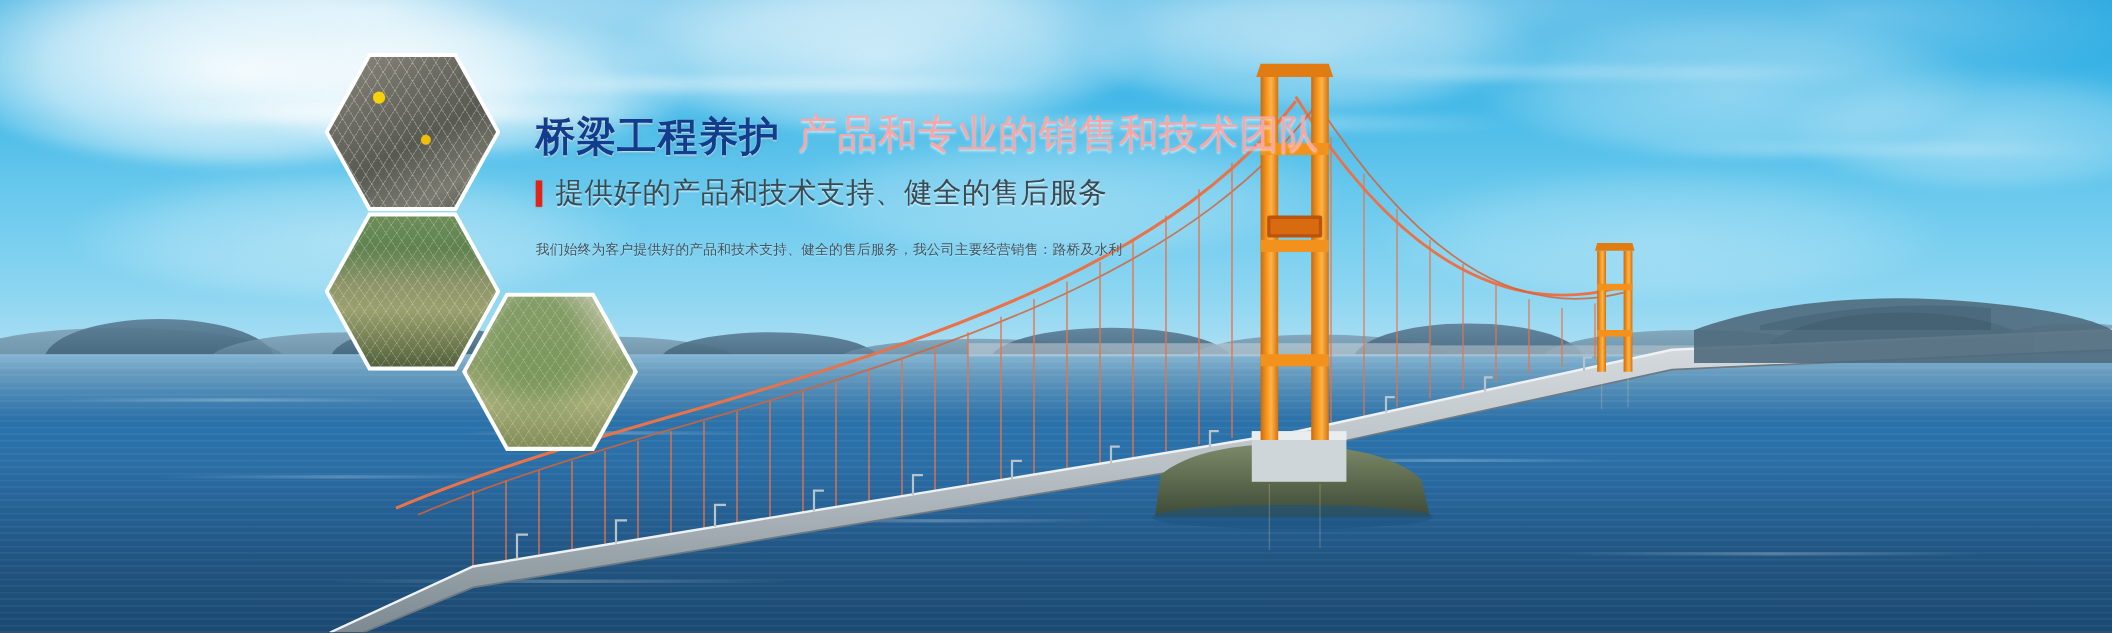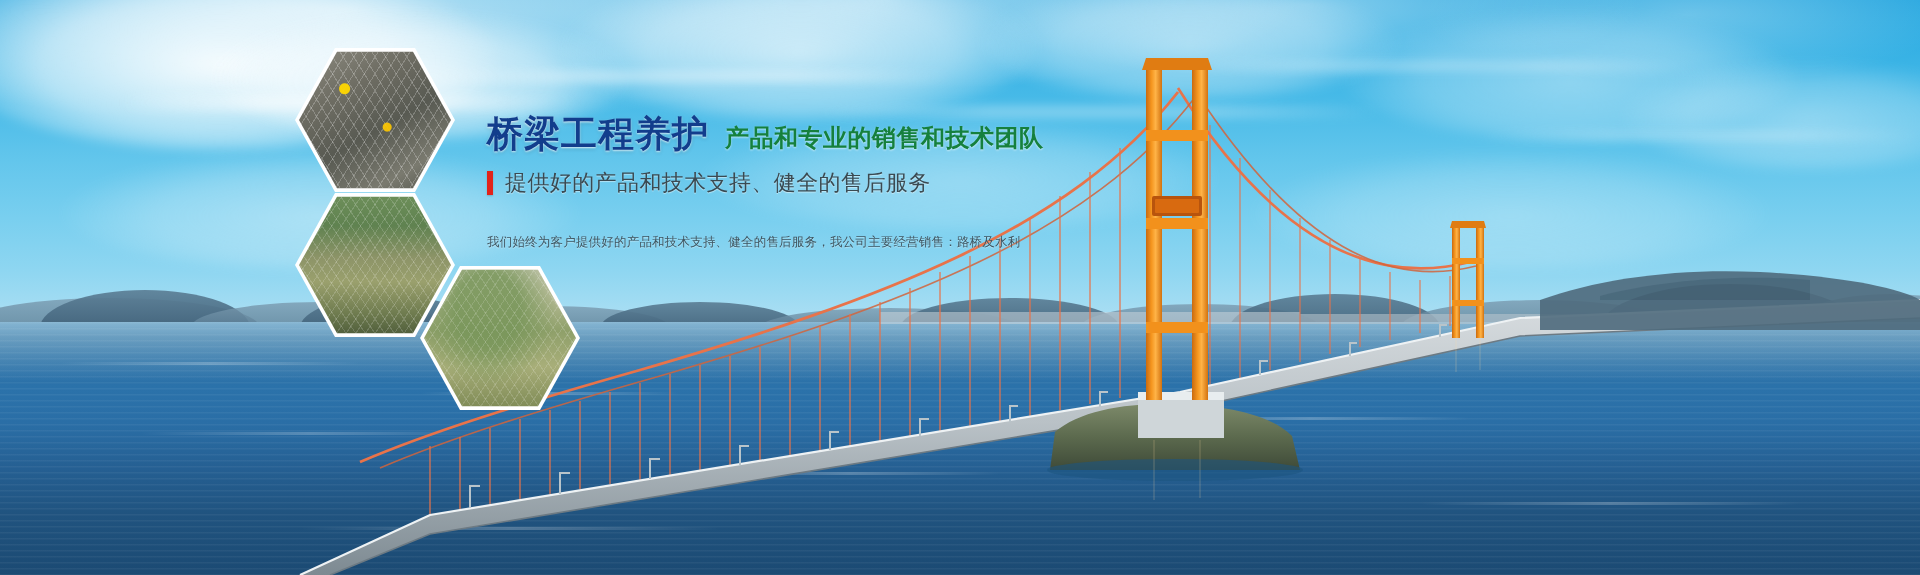--- a/index.html
+++ b/index.html
@@ -146,52 +146,52 @@
   }
   .ph3{
     background-image:
       repeating-linear-gradient(56deg, rgba(255,255,255,.14) 0 1px, rgba(255,255,255,0) 1px 8px),
       repeating-linear-gradient(-56deg, rgba(255,255,255,.14) 0 1px, rgba(255,255,255,0) 1px 8px),
       radial-gradient(ellipse at 42% 30%, rgba(120,150,90,.85) 0 26%, rgba(120,150,90,0) 55%),
       linear-gradient(180deg,#c9c9b4 0%,#b6bb96 20%,#8fa06a 45%,#a8ae79 70%,#7e8a55 100%);
   }
 
   
-  .copy{ position:absolute; left:487px; top:116px; width:620px; }
+  .copy{ position:absolute; left:487px; top:104px; width:620px; }
 
   .headline{
     display:flex; align-items:flex-end; gap:16px;
     white-space:nowrap;
     line-height:1;
   }
   .headline .h-blue{
     font-size:36px; font-weight:bold; color:#123d8c;
     letter-spacing:1px;
     text-shadow:0 1px 2px rgba(255,255,255,.75), 0 2px 4px rgba(0,0,0,.14);
   }
   .headline .h-dark{
-    font-size:24px; font-weight:bold; color:#15803d;
+    font-size:36px; font-weight:normal; color:#fca5a5;
     letter-spacing:.5px; padding-bottom:2px;
     text-shadow:0 1px 2px rgba(255,255,255,.6);
   }
 
   .subline{
     display:flex; align-items:center; gap:12px;
     margin-top:16px; white-space:nowrap;
   }
   .redbar{
     width:6px; height:24px; background:#e2231a; flex:none;
     box-shadow:0 1px 2px rgba(0,0,0,.18);
   }
   .subtext{
-    font-size:22px; color:#3a4a52; letter-spacing:.4px;
+    font-size:26px; color:#3a4a52; letter-spacing:.4px;
     text-shadow:0 1px 1px rgba(255,255,255,.5);
   }
 
-  .body{ margin-top:34px; }
+  .body{ margin-top:24px; }
   .body p{
     font-size:12.5px; color:#3f5560; line-height:1.75;
     letter-spacing:.2px; white-space:nowrap;
     text-shadow:0 1px 1px rgba(255,255,255,.4);
   }
 </style>
 </head>
 <body>
 
 <div class="banner">

